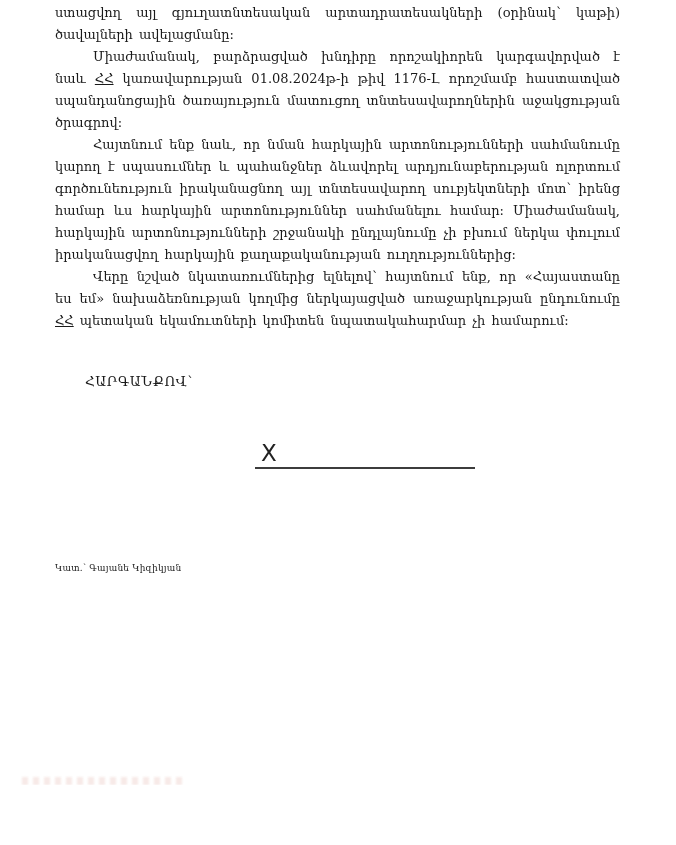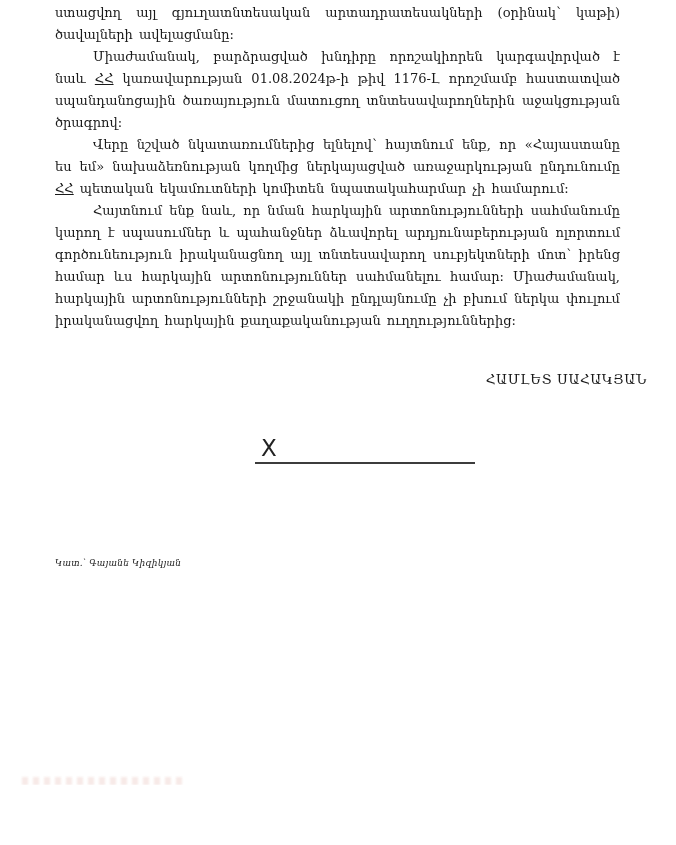--- a/index.html
+++ b/index.html
@@ -58,21 +58,21 @@
     font-weight:400;
     color:#222222;
   }
   .doc-footer{
     margin-top:92px;
     font-size:9px;
     line-height:14px;
     color:#222222;
     letter-spacing:0.2px;
   }
-  .doc-footer div{white-space:nowrap;font-style:italic;}
+  .doc-footer div{white-space:nowrap;}
   .red-artifact{
     position:absolute;
     left:22px;bottom:0;
     width:160px;height:8px;
     background:
       repeating-linear-gradient(90deg,
         rgba(217,154,144,0.38) 0px, rgba(217,154,144,0.38) 6px,
         rgba(255,255,255,0) 6px, rgba(255,255,255,0) 11px);
     filter:blur(1px);
     opacity:0.55;
@@ -83,29 +83,29 @@
 <body>
 
 <div class="page">
   <div class="content">
 
     <div class="body-text">
       <p class="continuation">ստացվող այլ գյուղատնտեսական արտադրատեսակների (օրինակ՝ կաթի) ծավալների ավելացմանը:</p>
 
       <p><span>Միաժամանակ, բարձրացված խնդիրը որոշակիորեն կարգավորված է նաև </span><span class="hh-link">ՀՀ</span><span> կառավարության 01.08.2024թ-ի թիվ 1176-Լ որոշմամբ հաստատված սպանդանոցային ծառայություն մատուցող տնտեսավարողներին աջակցության ծրագրով:</span></p>
 
+      <p>Հայտնում ենք նաև, որ նման հարկային արտոնությունների սահմանումը կարող է սպասումներ և պահանջներ ձևավորել արդյունաբերության ոլորտում գործունեություն իրականացնող այլ տնտեսավարող սուբյեկտների մոտ՝ իրենց համար ևս հարկային արտոնություններ սահմանելու համար: Միաժամանակ, հարկային արտոնությունների շրջանակի ընդլայնումը չի բխում ներկա փուլում իրականացվող հարկային քաղաքականության ուղղություններից:</p>
+
       <p><span>Վերը նշված նկատառումներից ելնելով՝ հայտնում ենք, որ «Հայաստանը ես եմ» նախաձեռնության կողմից ներկայացված առաջարկության ընդունումը </span><span class="hh-link">ՀՀ</span><span> պետական եկամուտների կոմիտեն նպատակահարմար չի համարում:</span></p>
-
-      <p>Հայտնում ենք նաև, որ նման հարկային արտոնությունների սահմանումը կարող է սպասումներ և պահանջներ ձևավորել արդյունաբերության ոլորտում գործունեություն իրականացնող այլ տնտեսավարող սուբյեկտների մոտ՝ իրենց համար ևս հարկային արտոնություններ սահմանելու համար: Միաժամանակ, հարկային արտոնությունների շրջանակի ընդլայնումը չի բխում ներկա փուլում իրականացվող հարկային քաղաքականության ուղղություններից:</p>
     </div>
 
     <div class="closing">
+      <span class="salutation">ՀԱՐԳԱՆՔՈՎ՝</span>
     </div>
 
-    <div class="signatory">ՀԱՄԼԵՏ ՍԱՀԱԿՅԱՆ</div>
 
     <div class="sign-field">
       <span class="x-mark">X</span>
     </div>
 
     <div class="doc-footer">
       <div>Կատ.՝ Գայանե Կիզիկյան</div>
     </div>
 
   </div>

